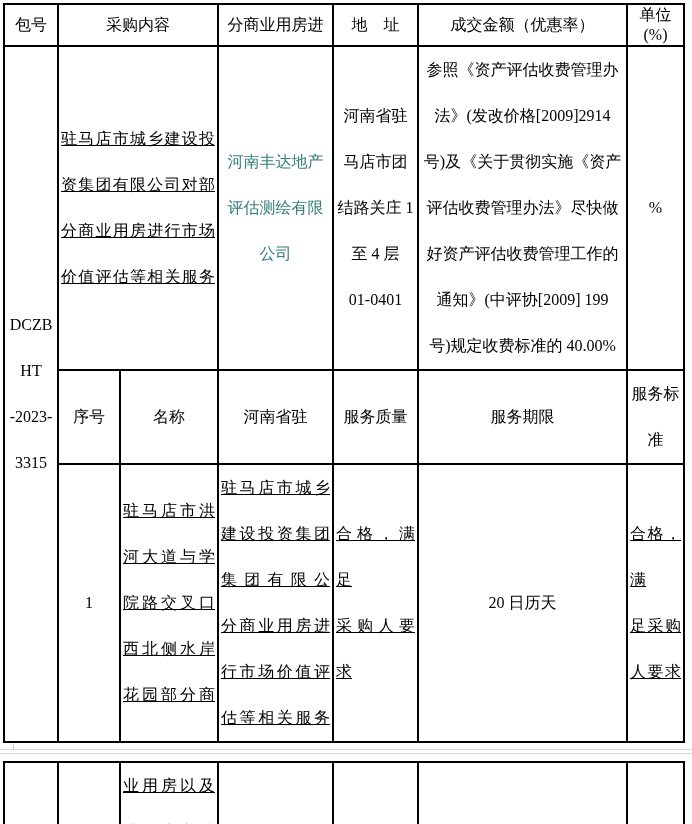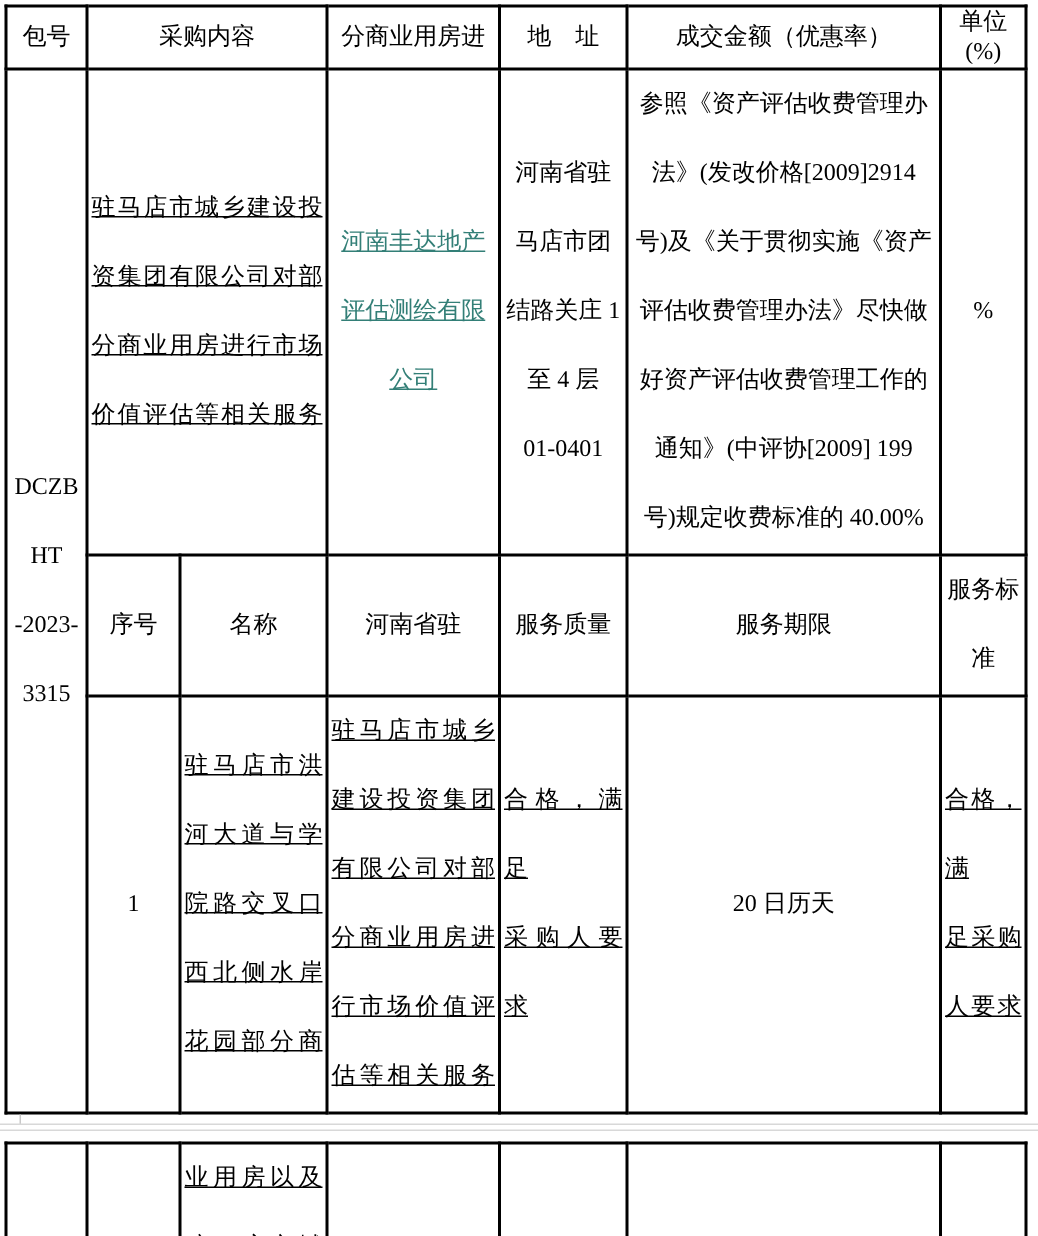--- a/index.html
+++ b/index.html
@@ -86,21 +86,21 @@
         <td>单位(%)</td>
       </tr>
       <tr class="rB">
         <td rowspan="3">DCZBHT
 -2023-
 3315</td>
         <td colspan="2" class="dist">驻马店市城乡建设投
 资集团有限公司对部
 分商业用房进行市场
 价值评估等相关服务</td>
-        <td class="sup" data-color="supplier_text" style="color: rgb(51, 127, 119); text-decoration: underline;">河南丰达地产
+        <td class="sup" data-color="supplier_text" style="color: rgb(51, 127, 119);">河南丰达地产
 评估测绘有限
 公司</td>
         <td>河南省驻
 马店市团
 结路关庄 1
 至 4 层
 01-0401</td>
         <td>参照《资产评估收费管理办
 法》(发改价格[2009]2914
 号)及《关于贯彻实施《资产
@@ -121,21 +121,21 @@
       </tr>
       <tr class="rD">
         <td>1</td>
         <td class="dist">驻马店市洪
 河大道与学
 院路交叉口
 西北侧水岸
 花园部分商</td>
         <td class="dist">驻马店市城乡
 建设投资集团
-有限公司对部
+集团有限公
 分商业用房进
 行市场价值评
 估等相关服务</td>
         <td class="dist">合格，满足
 采购人要
 求</td>
         <td>20 日历天</td>
         <td class="dist">合格，满
 足采购
 人要求</td>

